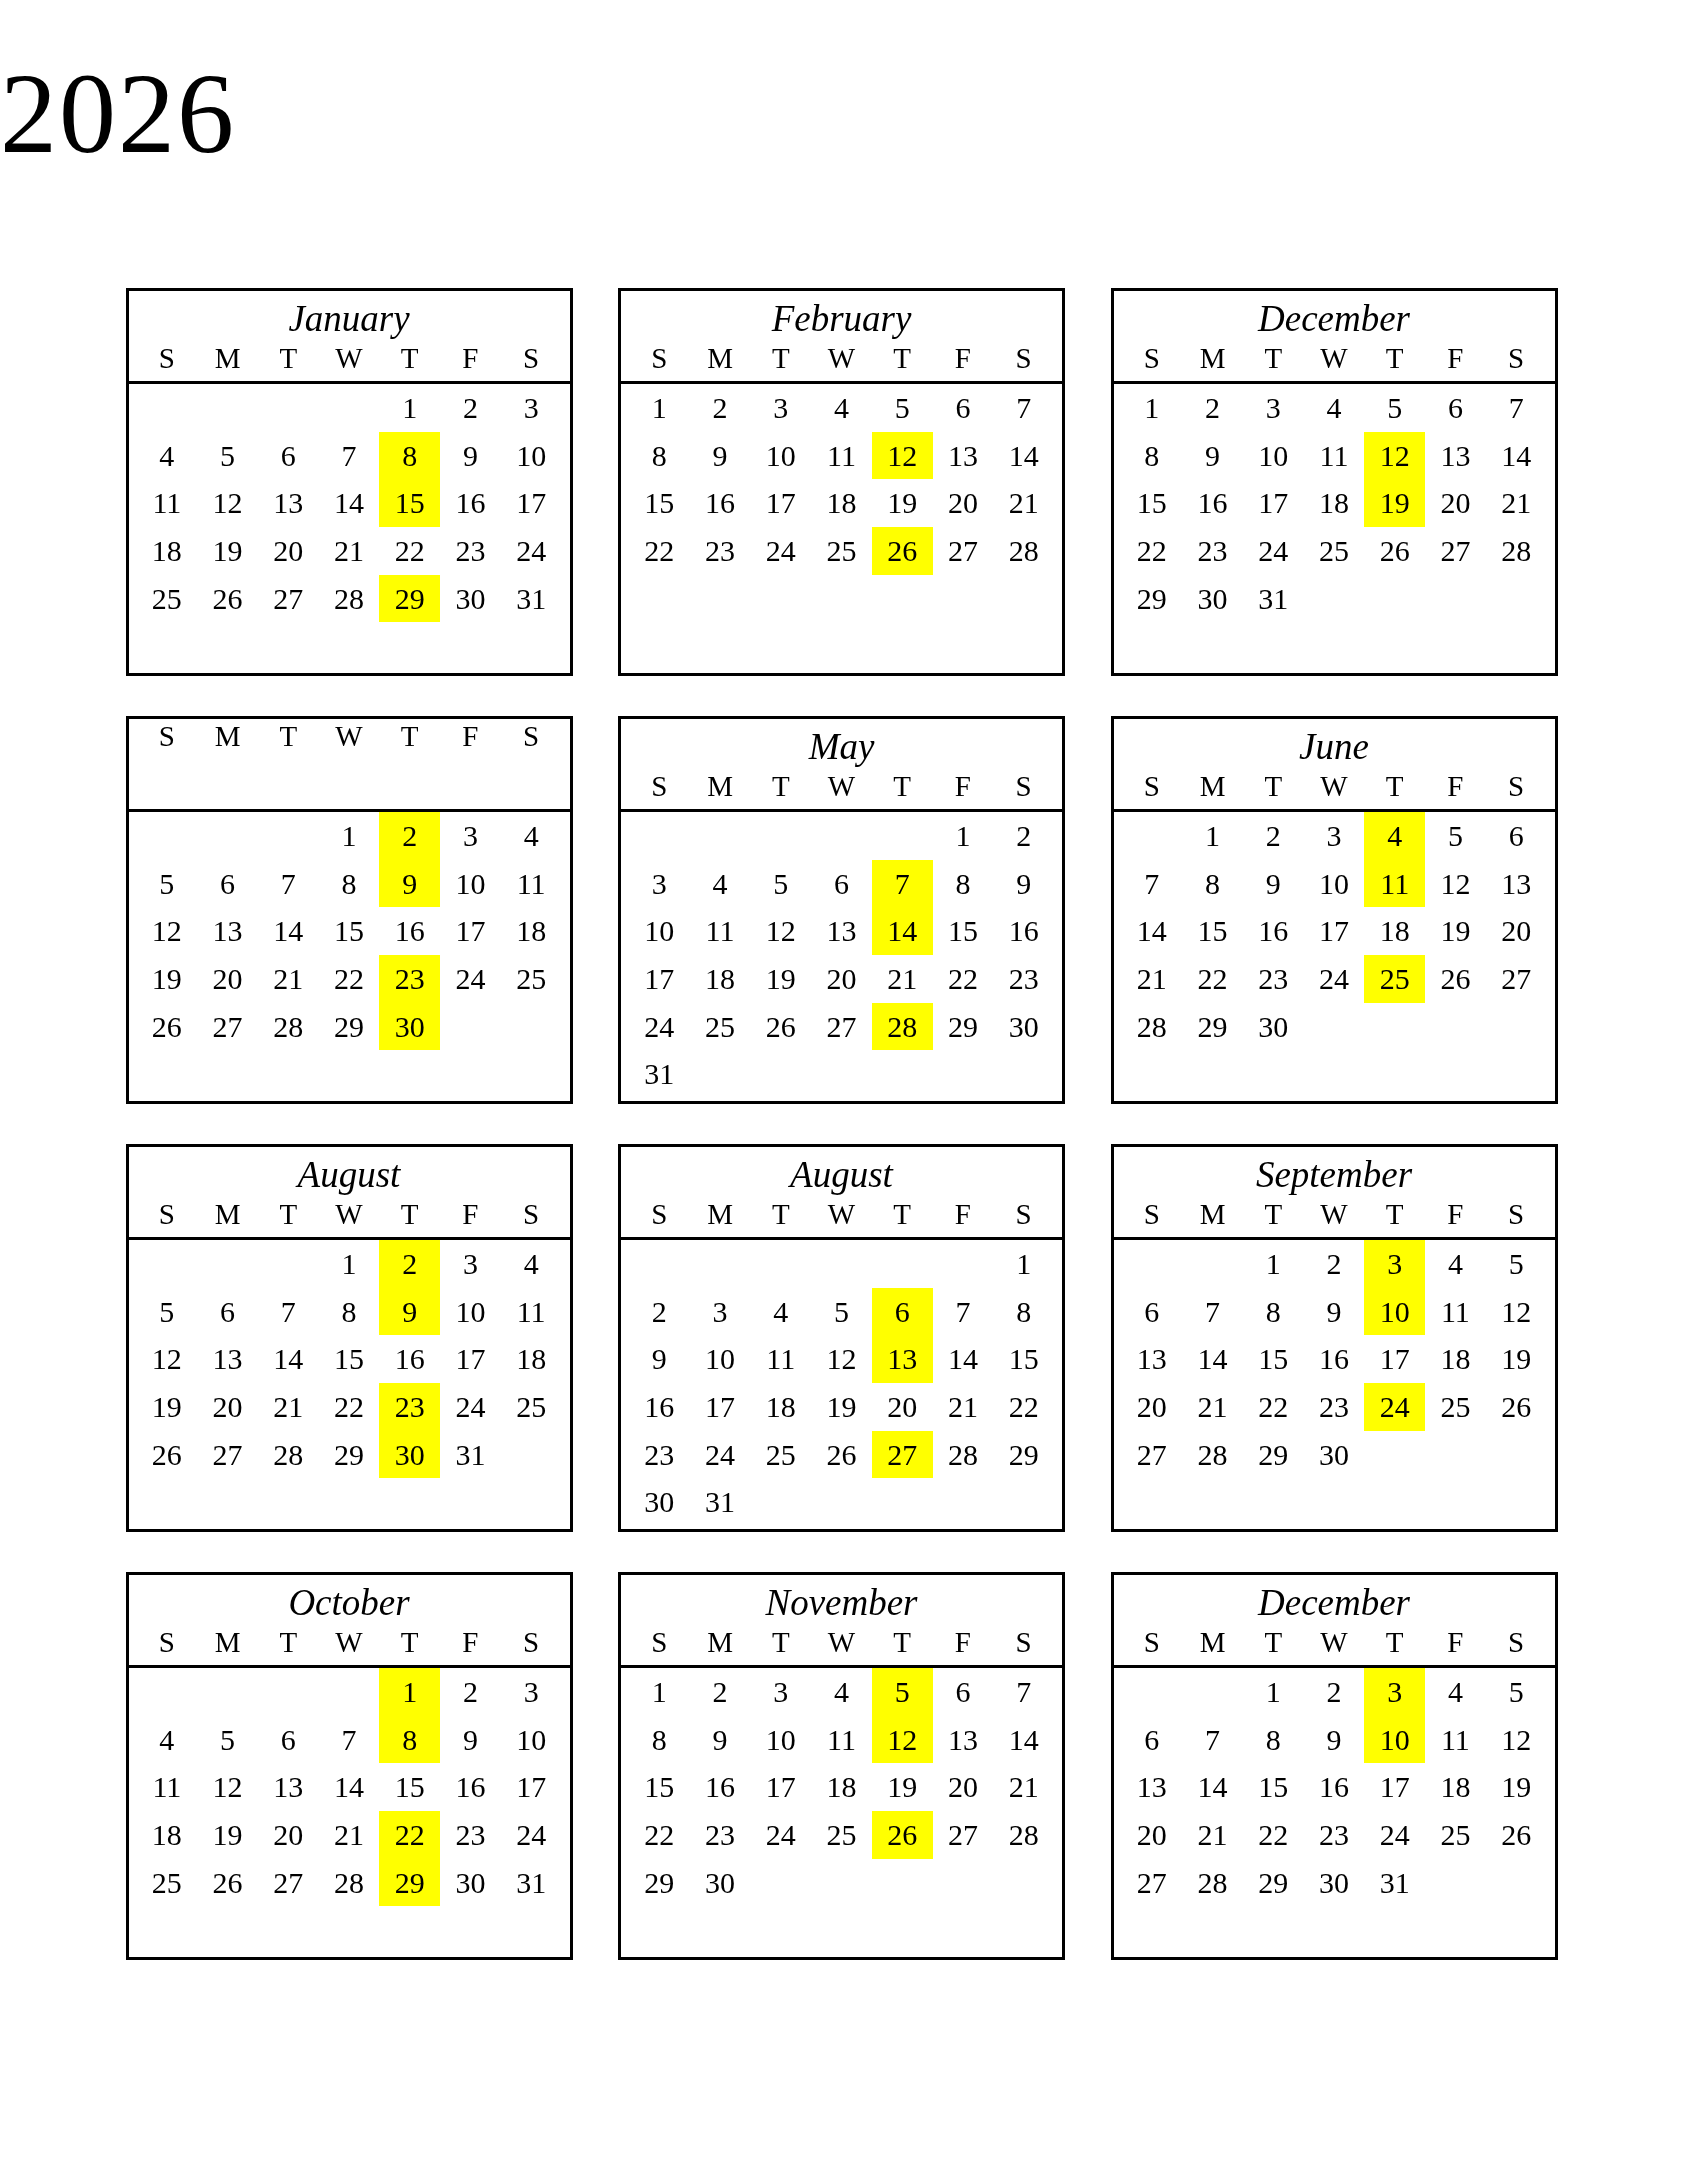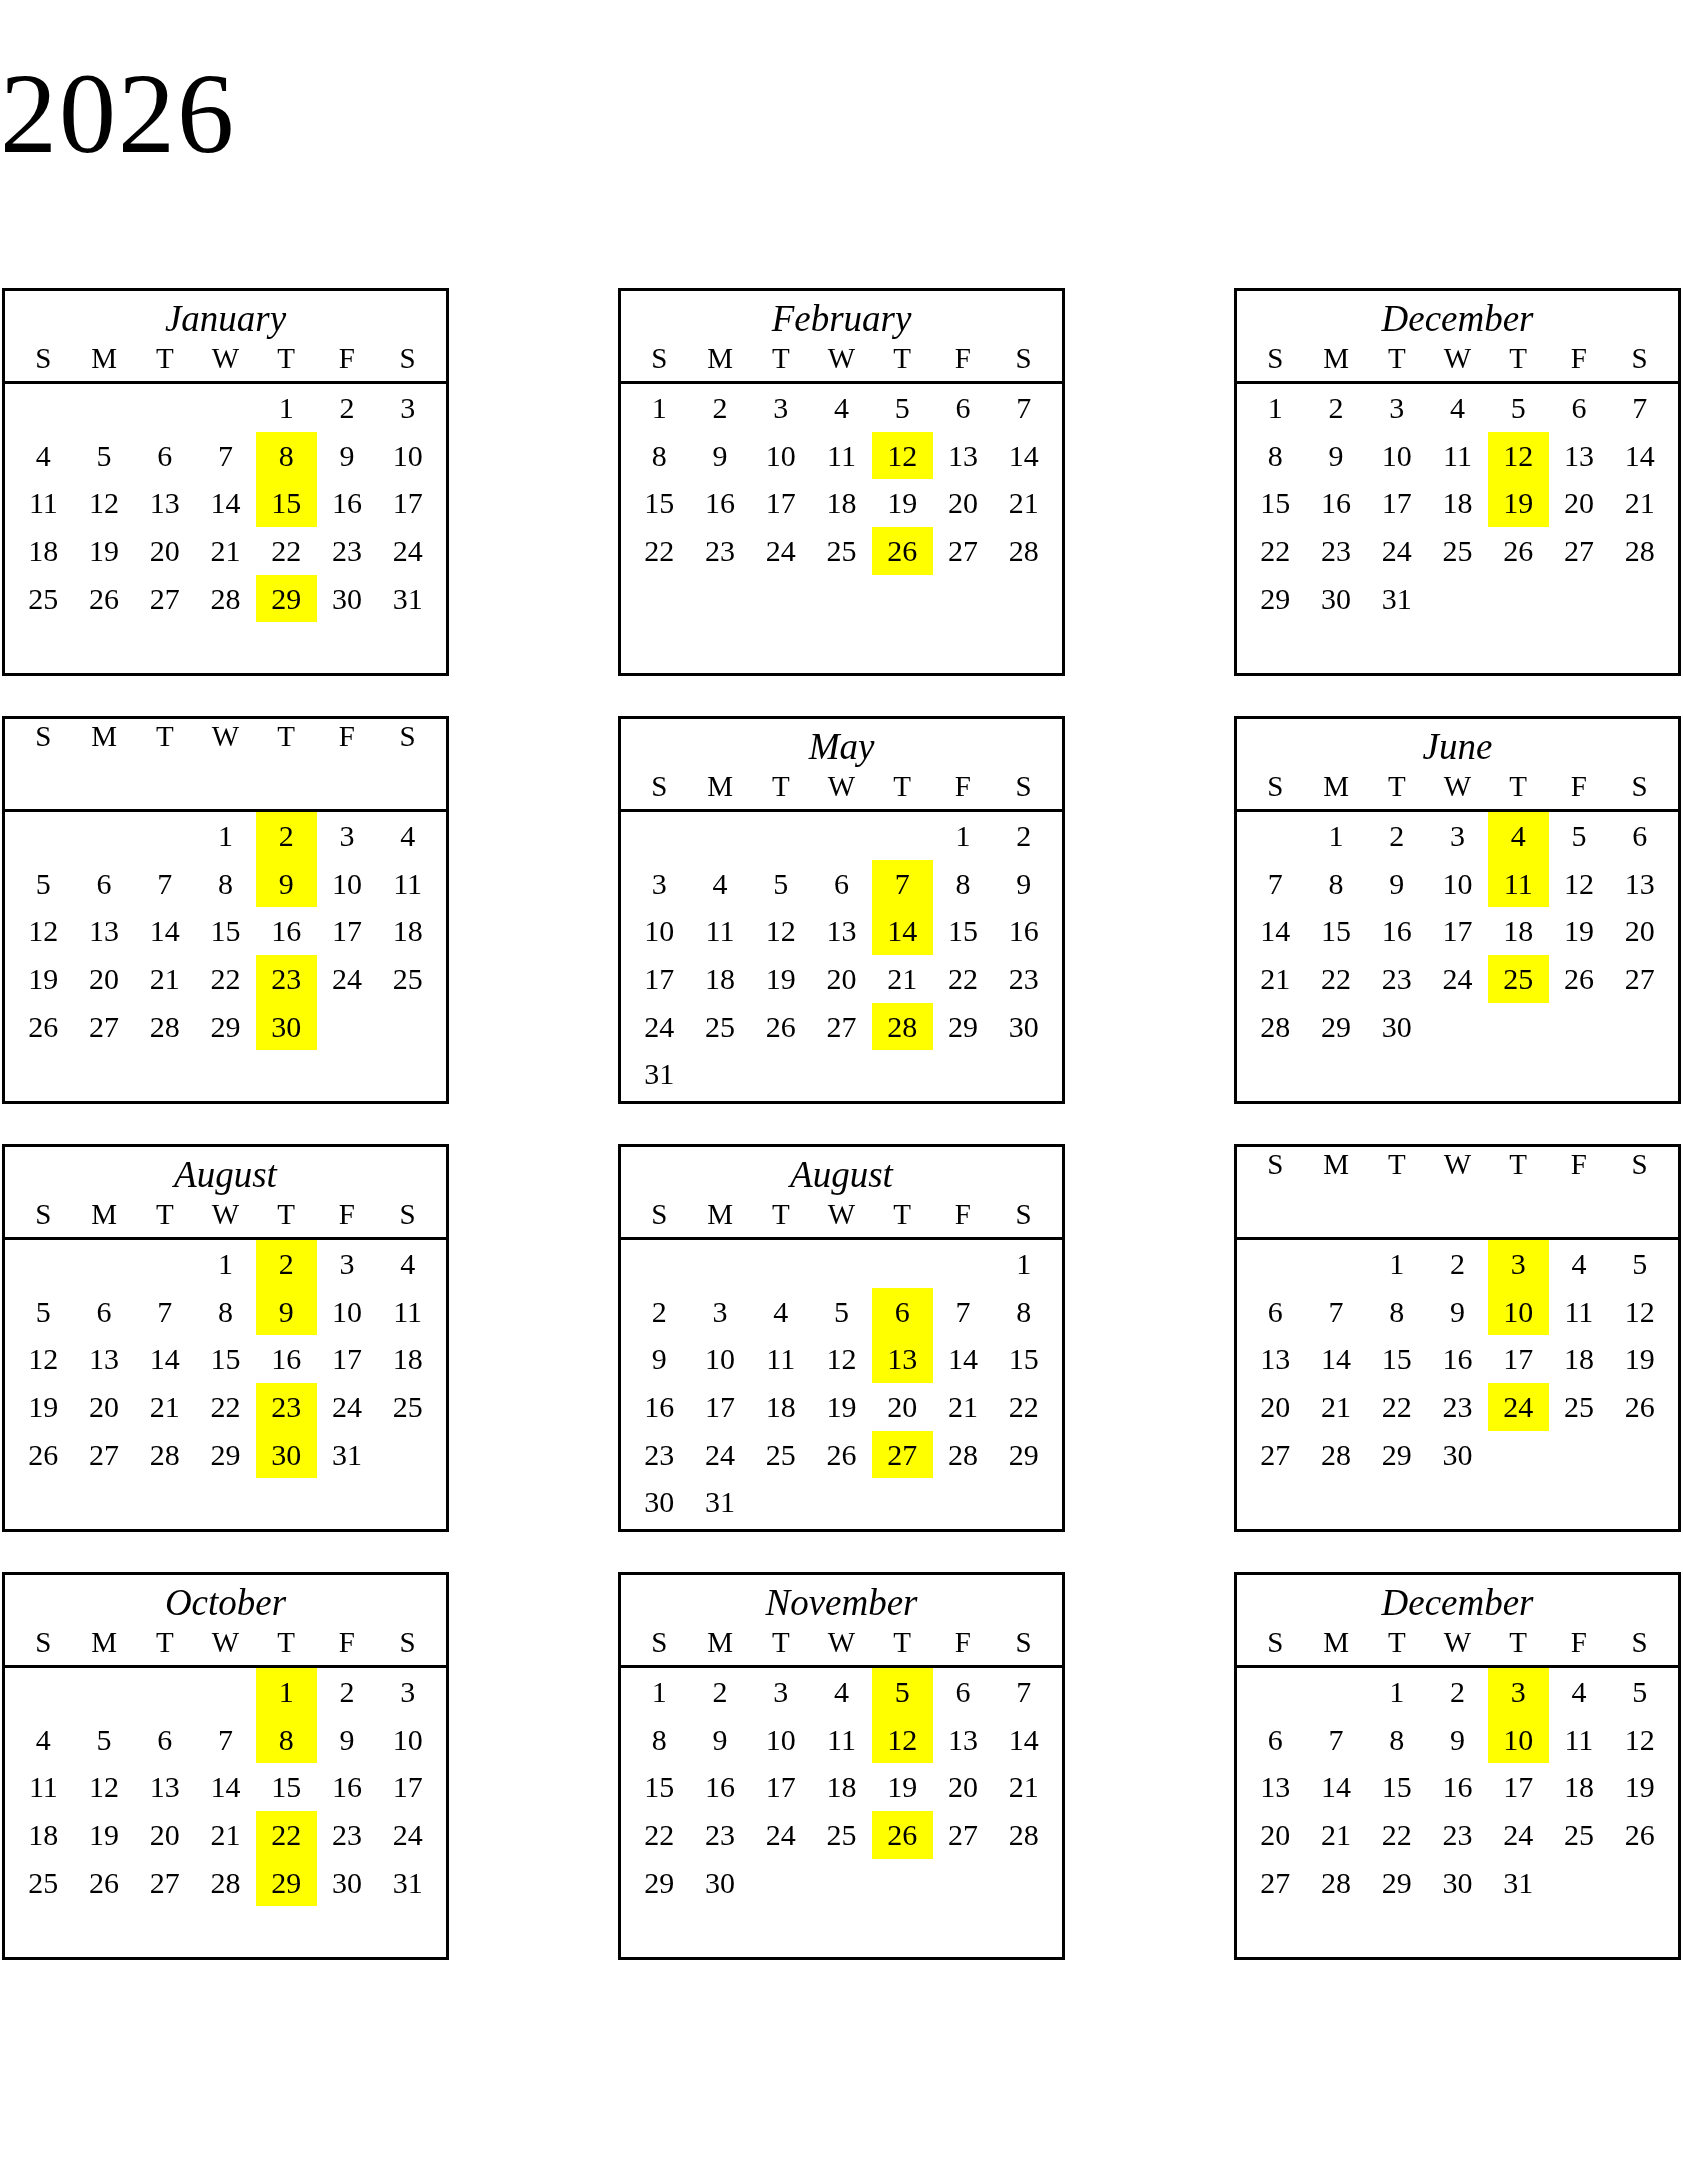--- a/index.html
+++ b/index.html
@@ -17,21 +17,21 @@
   }
   .year-title {
     margin: 48px 0 0 0;
     text-align: left;
     font-size: 114px;
     font-weight: normal;
     line-height: 1.15;
     letter-spacing: 2px;
   }
   .months-grid {
-    width: 1679px;
+    width: 1432px;
     margin: 109px auto 0 auto;
     display: grid;
     grid-template-columns: repeat(3, 447px);
     justify-content: space-between;
     row-gap: 53px;
     gap: 40px;
   }
   .month {
     box-sizing: border-box;
     width: 447px;
@@ -498,20 +498,21 @@
         <div class="cell"></div>
         <div class="cell"></div>
         <div class="cell"></div>
         <div class="cell"></div>
         <div class="cell"></div>
       </div>
   </div>
 
   <div class="month">
     <div class="month-head">
+      <div class="month-title">September</div>
       <div class="dow-row">
           <span>S</span>
           <span>M</span>
           <span>T</span>
           <span>W</span>
           <span>T</span>
           <span>F</span>
           <span>S</span>
         </div>
     </div>

